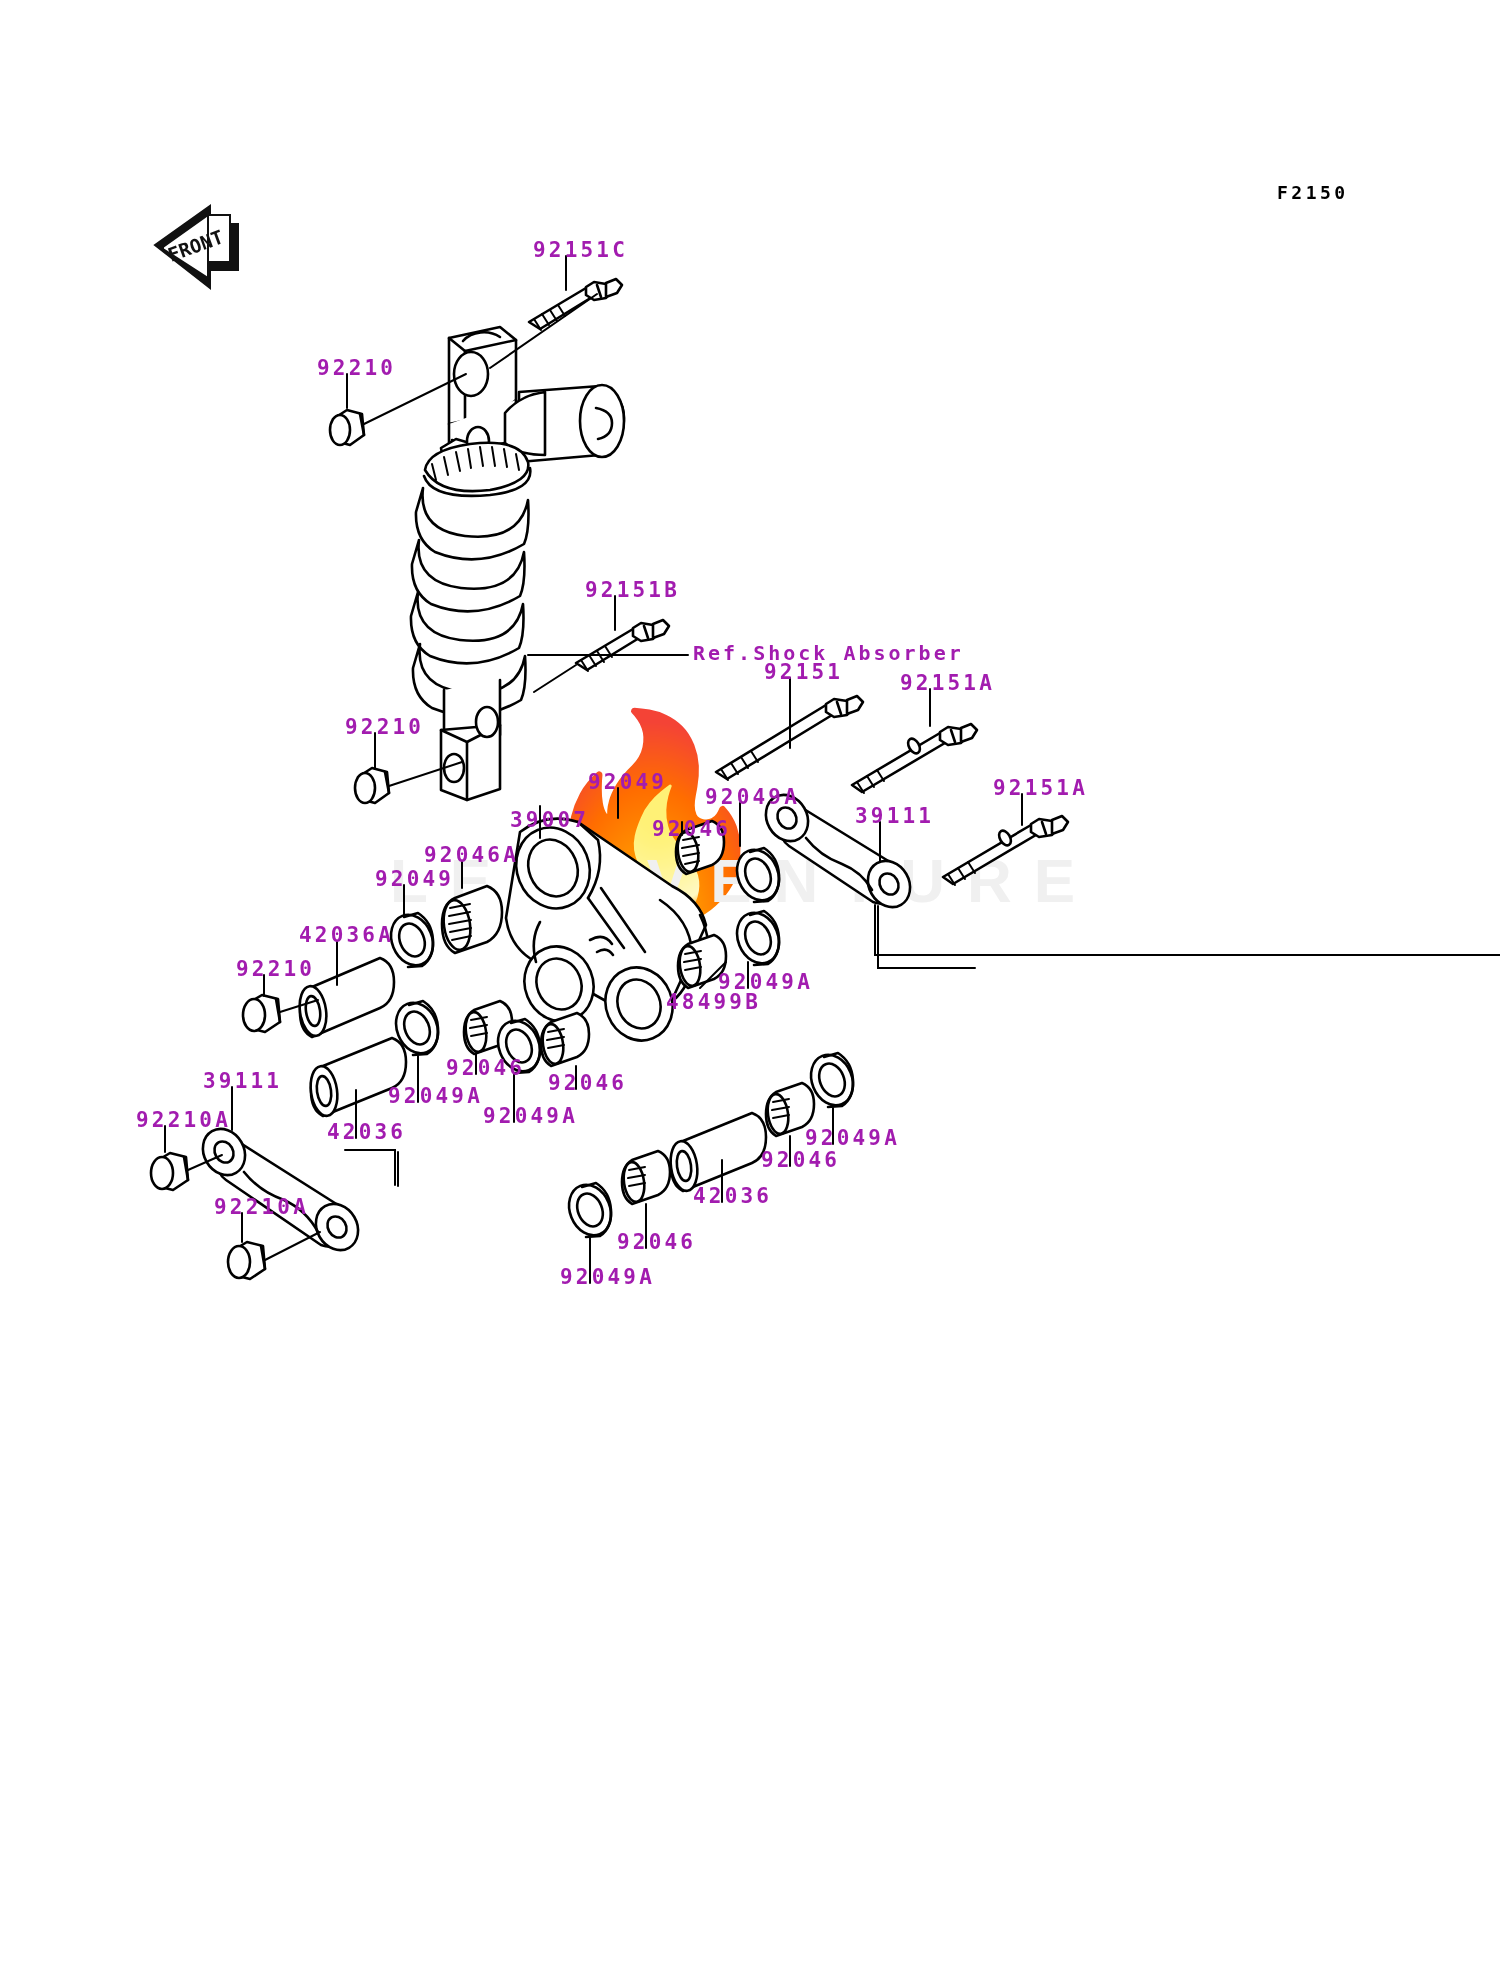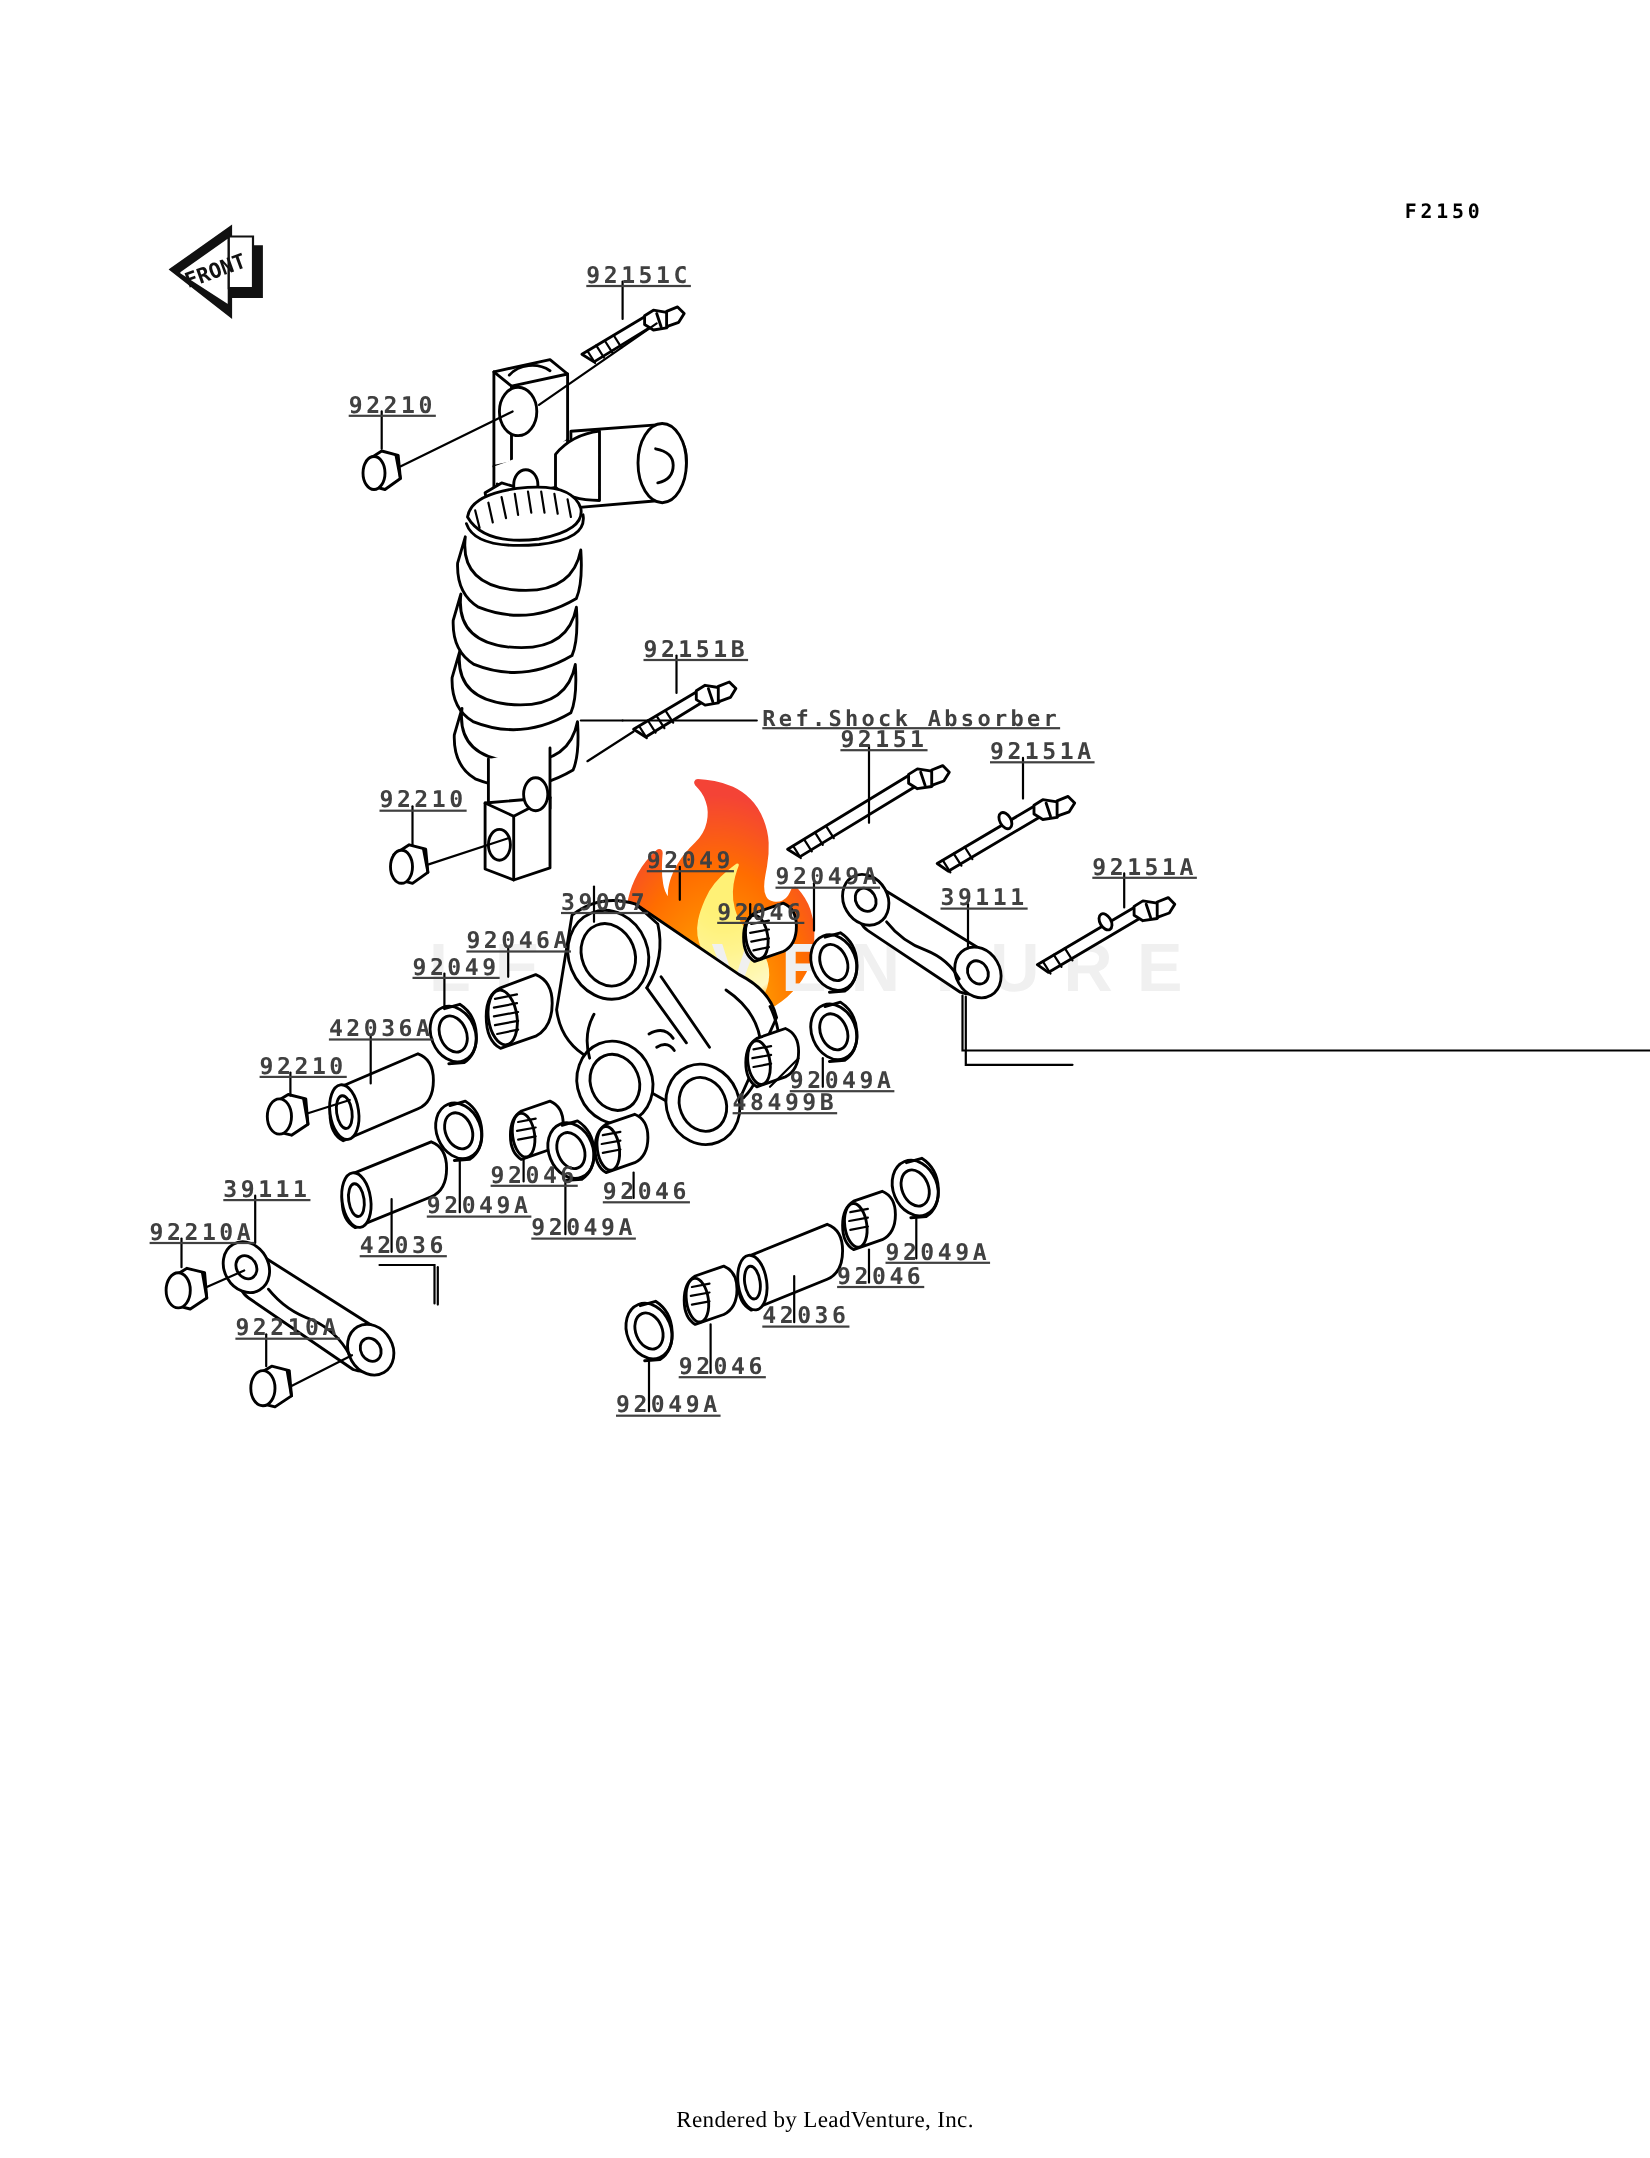--- a/index.html
+++ b/index.html
@@ -11,24 +11,23 @@
   }
   #sheet{position:absolute;inset:0;width:1500px;height:1962px;}
   #art{position:absolute;left:0;top:0;width:1500px;height:1962px;}
 
   .lbl{
     position:absolute;
     font-family:"DejaVu Sans Mono","Liberation Mono",monospace;
     font-size:21px;
     font-weight:700;
     letter-spacing:3.2px;
-    color:#404040;
+    color:#a21caf;
     white-space:nowrap;
     line-height:1;
-    text-decoration:underline;
   }
   .lbl.ref{
     font-size:20px;
     letter-spacing:3px;
   }
   #diagcode{
     position:absolute;left:1237px;top:182px;
     font-size:18px;letter-spacing:3.5px;font-weight:700;
     font-family:"DejaVu Sans Mono","Liberation Mono",monospace;
     margin-left:40px;
@@ -522,14 +521,13 @@
   <div class="lbl" style="left:136px;top:1110px">92210A</div>
   <div class="lbl" style="left:805px;top:1128px">92049A</div>
   <div class="lbl" style="left:761px;top:1150px">92046</div>
   <div class="lbl" style="left:693px;top:1186px">42036</div>
   <div class="lbl" style="left:214px;top:1197px">92210A</div>
   <div class="lbl" style="left:617px;top:1232px">92046</div>
   <div class="lbl" style="left:560px;top:1267px">92049A</div>
 
   <div class="lbl ref" style="left:693px;top:643px">Ref.Shock Absorber</div>
 
-  <div id="footer">Rendered by LeadVenture, Inc.</div>
 </div>
 
 </body></html>

